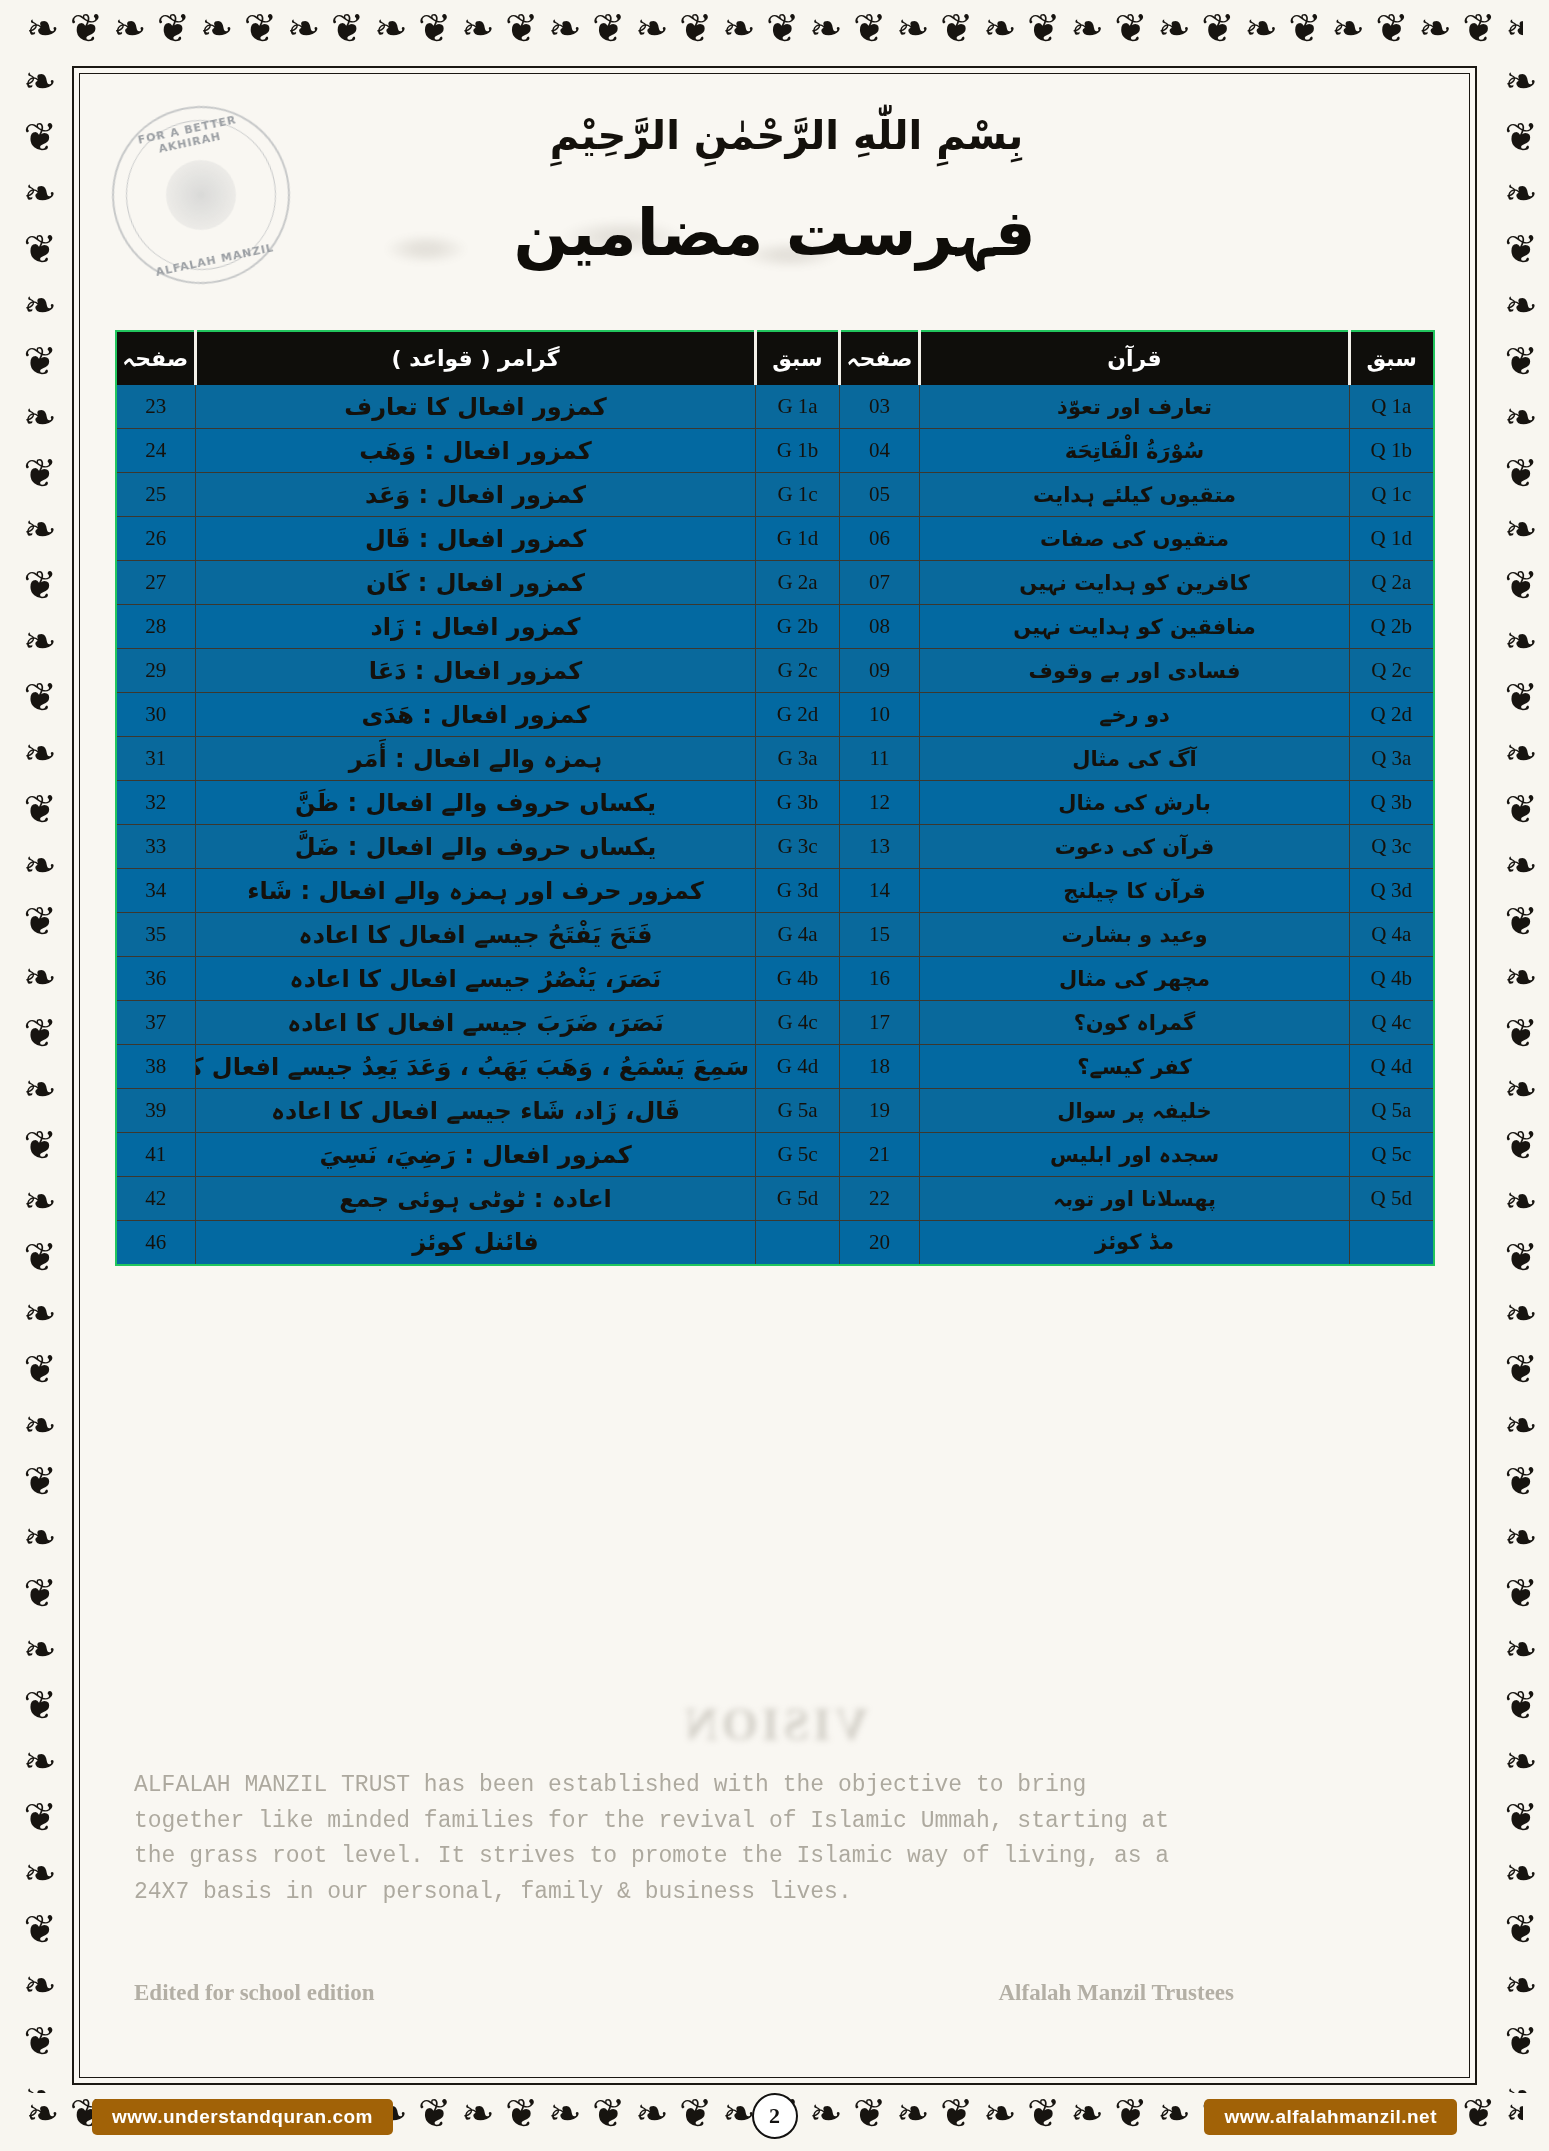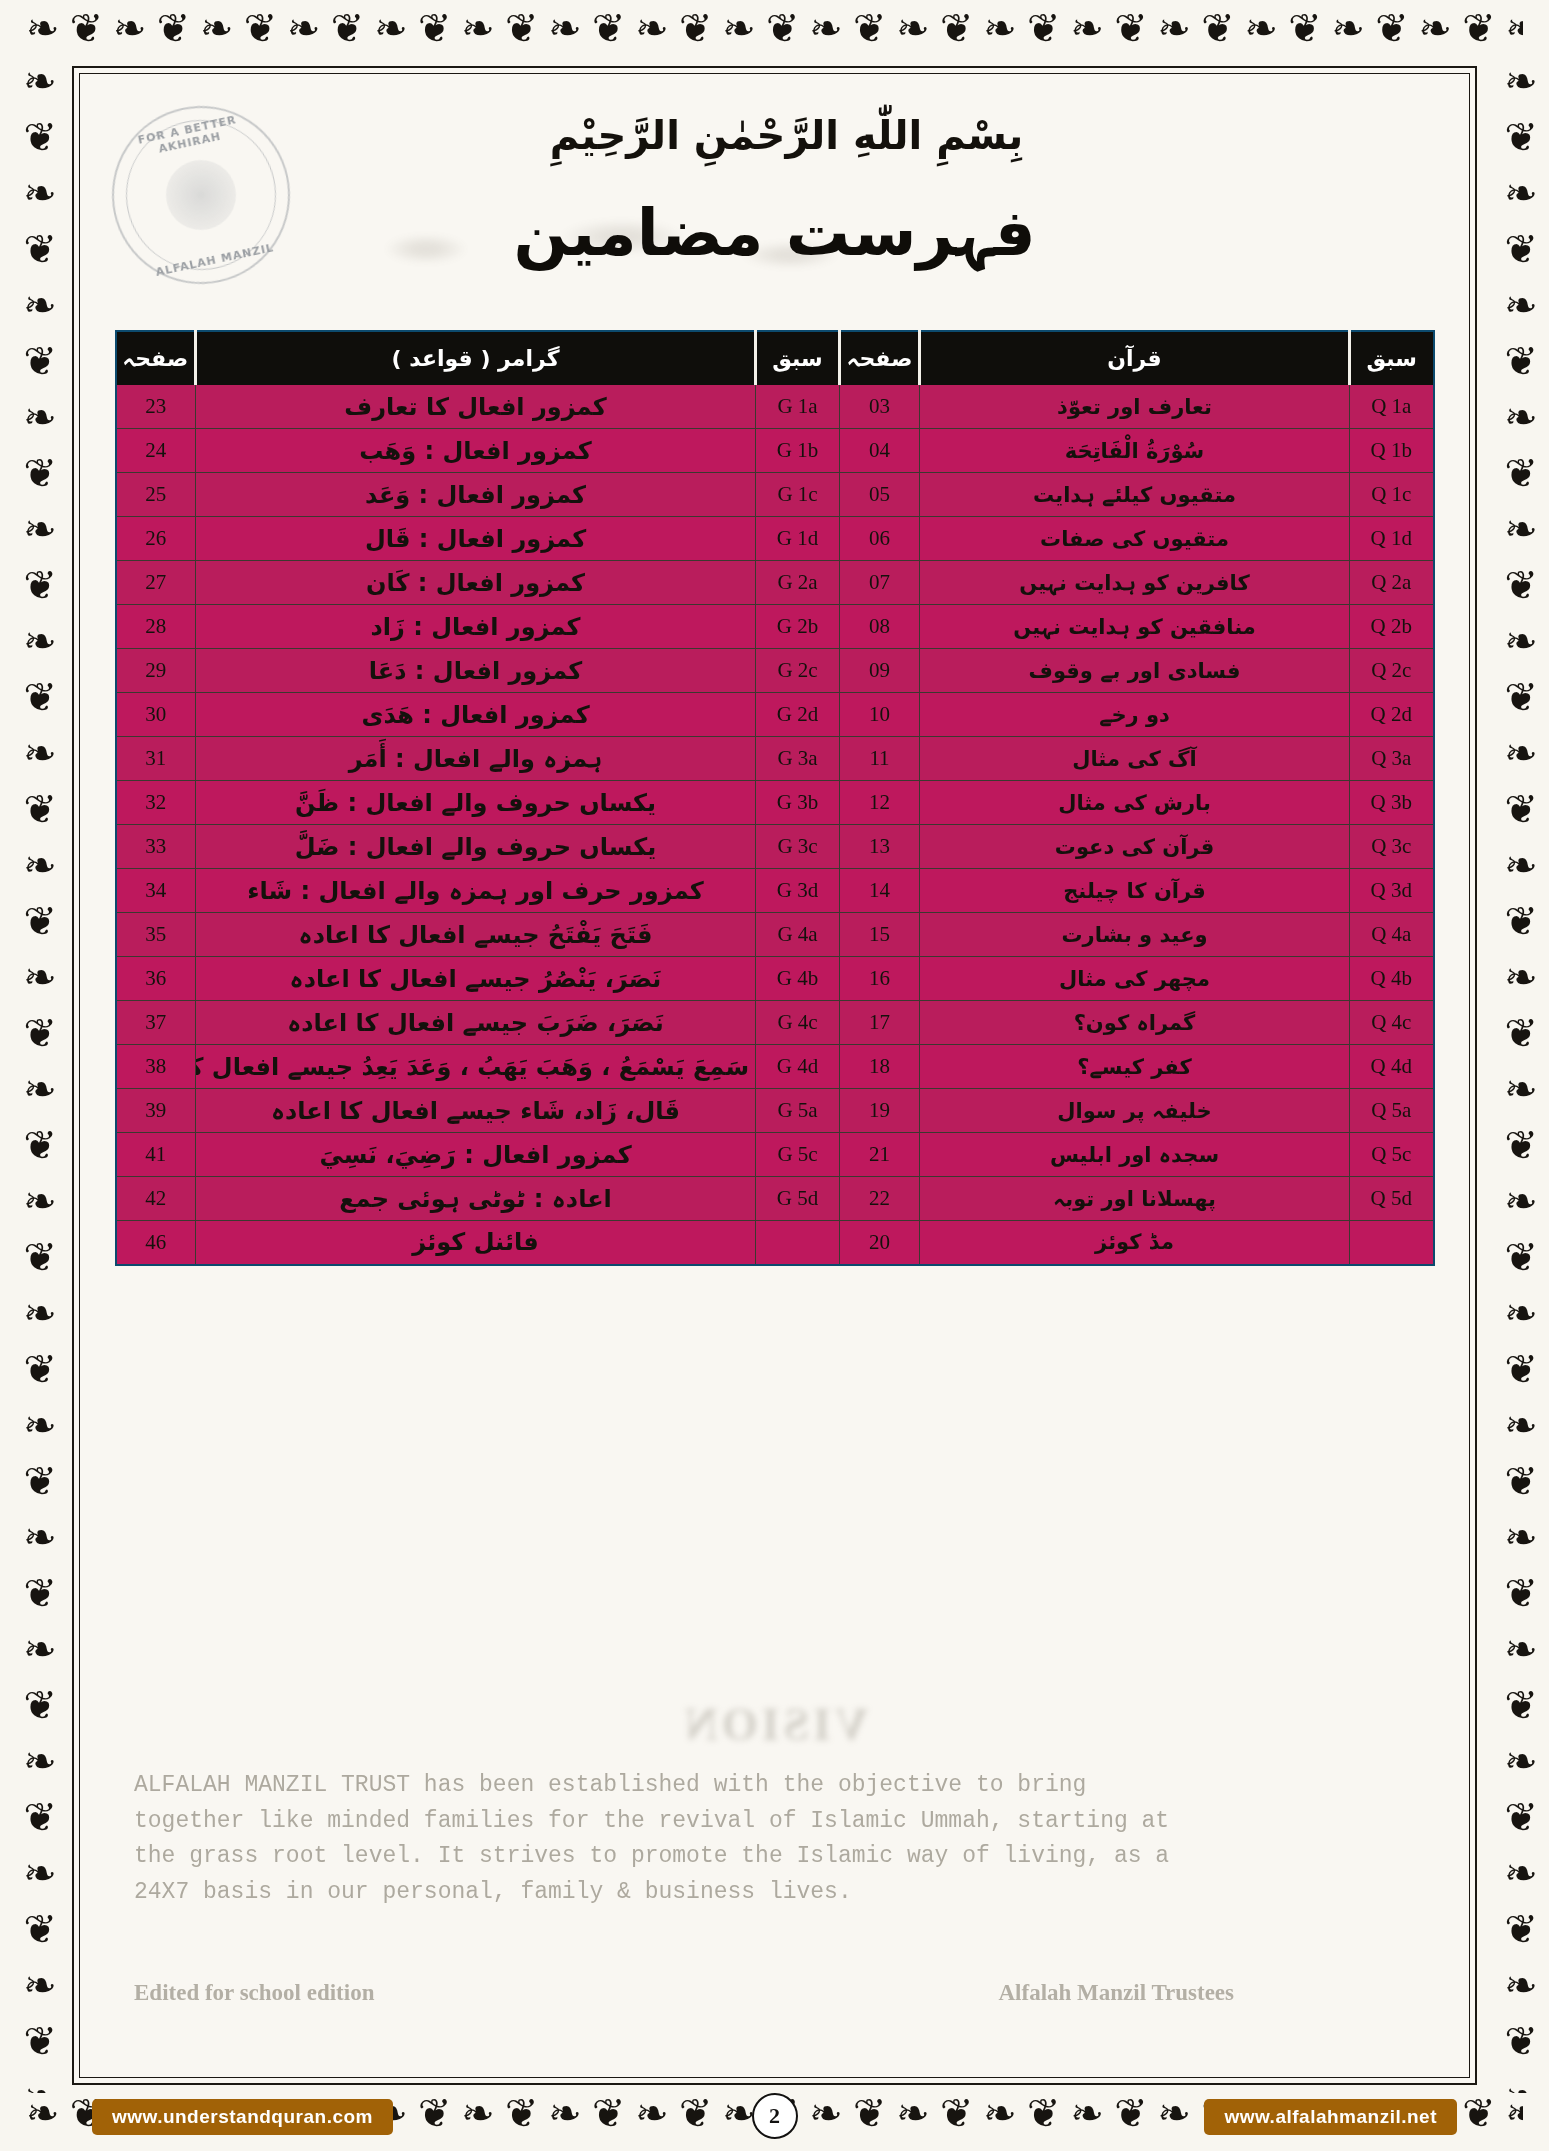--- a/index.html
+++ b/index.html
@@ -52,21 +52,21 @@
     background:
       radial-gradient(60px 22px at 20% 55%,#6a6152 20%,transparent 70%),
       radial-gradient(90px 26px at 55% 45%,#6a6152 20%,transparent 70%),
       radial-gradient(70px 20px at 85% 60%,#6a6152 20%,transparent 70%);
     filter:blur(3px);
   }
   
   .toc-wrap{position:absolute;top:262px;left:50%;transform:translateX(-50%);}
   table.toc{
     border-collapse:collapse;table-layout:fixed;width:1318px;
-    border:2px solid #0c4a6e;background:#be185d;
+    border:2px solid #22c55e;background:#0369a1;
   }
   .toc th{
     background:#0f0e0b;color:#fff;font-size:22px;font-weight:bold;height:50px;
     direction:rtl;border:1px solid #0f0e0b;box-shadow:inset 0 0 0 2px rgba(255,255,255,.0);
   }
   .toc th + th{border-left:3px solid #f3f1ea;}
   .toc td{
     border:1px solid #3c382f;height:44px;text-align:center;vertical-align:middle;
     overflow:hidden;white-space:nowrap;padding:0 6px;box-sizing:border-box;
   }

